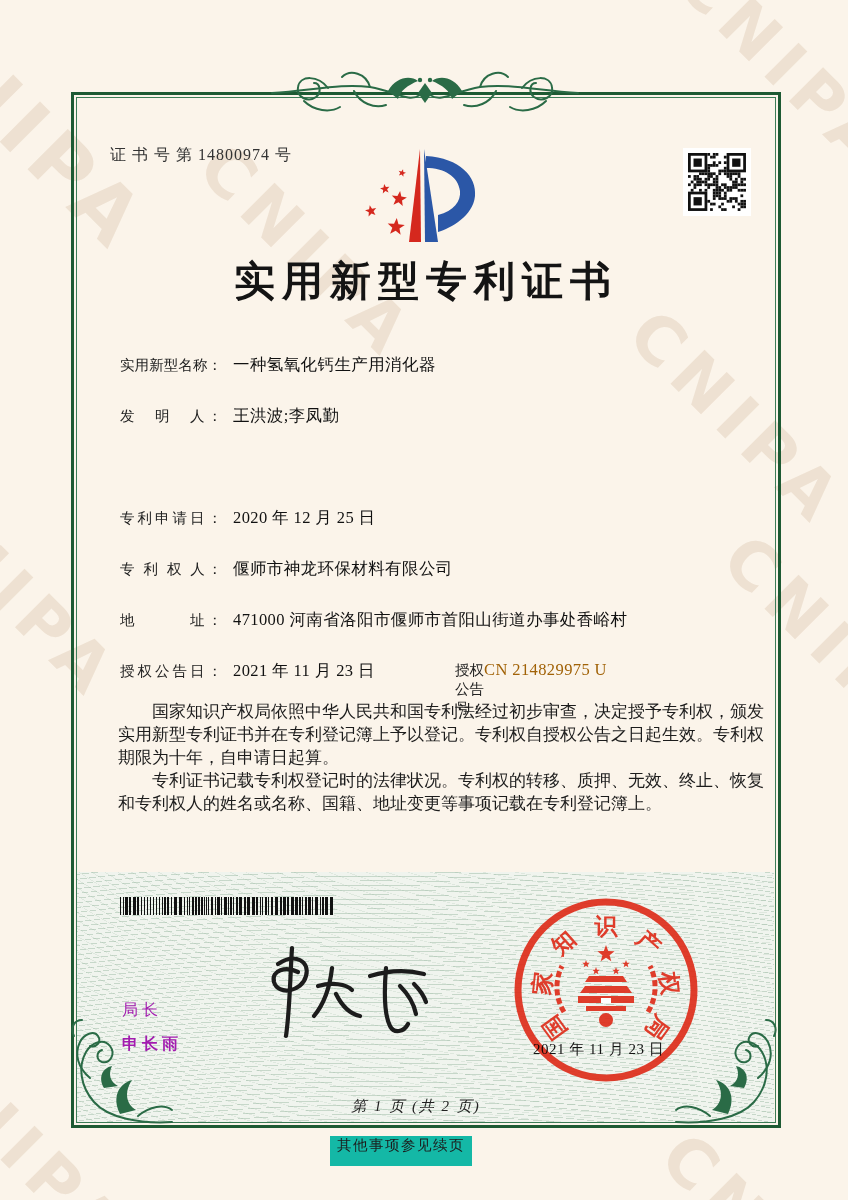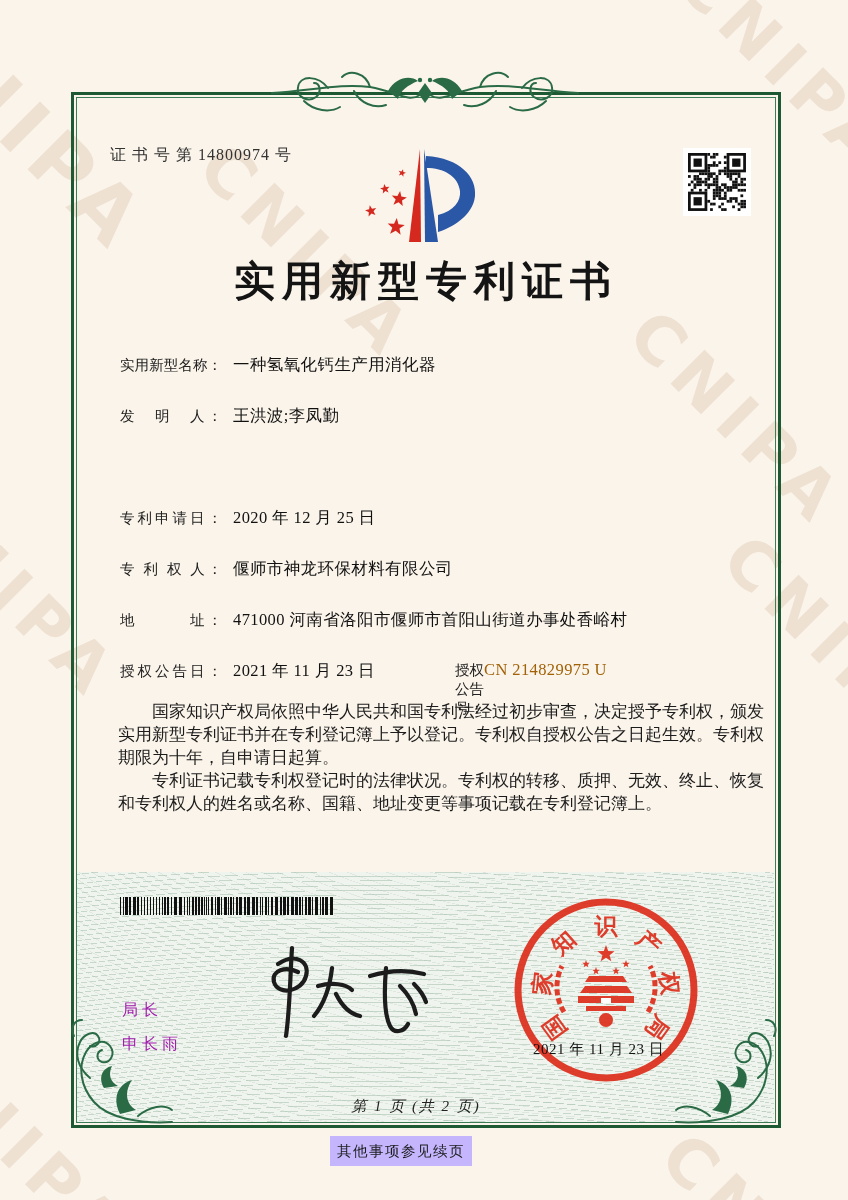--- a/index.html
+++ b/index.html
@@ -77,35 +77,35 @@
   .grant2 .lbl2{font-size:14.5px;color:#222;}
   .grant2 .val{margin-left:0;font-size:16.5px;letter-spacing:.4px;color:#a16207;white-space:nowrap;}
   .bodytext{
     position:absolute;left:118px;top:700px;width:646px;
     font-size:17px;line-height:23px;text-align:justify;color:#1c1c1c;
   }
   .bodytext p{margin:0;text-indent:2em;}
   .barcode{position:absolute;left:120px;top:897px;}
   .officer{position:absolute;left:122px;top:968px;font-size:16px;color:#a21caf;margin-top:32px;}
   .officer .line{letter-spacing:4px;}
-  .officer .line + .line{margin-top:13px;}
+  .officer .line + .line{margin-top:13px;font-weight:bold;}
   .sig{position:absolute;left:248px;top:942px;}
   .seal-date{
     position:absolute;left:533px;top:1040px;width:150px;
     font-size:15px;letter-spacing:.5px;color:#151515;z-index:4;
   }
   .seal{position:absolute;left:506px;top:890px;z-index:5;mix-blend-mode:multiply;opacity:.92;}
   .page-info{
     position:absolute;left:71px;top:1097px;width:690px;text-align:center;
     font-size:15px;letter-spacing:2px;color:#222;font-style:italic;
   }
   .note-box{
     position:absolute;left:330px;top:1136px;width:142px;height:30px;
-    background:#c4b5fd;z-index:4;
-    display:flex;align-items:center;justify-content:center;
+    background:#14b8a6;z-index:4;
+    display:flex;align-items:flex-start;justify-content:center;
     font-size:14.5px;letter-spacing:1.5px;color:#1c1c1c;
   }
 </style>
 </head>
 <body>
 
 <span class="wm wm1">CNIPA</span>
 <span class="wm wm2">CNIPA</span>
 <span class="wm wm3">CNIPA</span>
 <span class="wm wm4">CNIPA</span>

